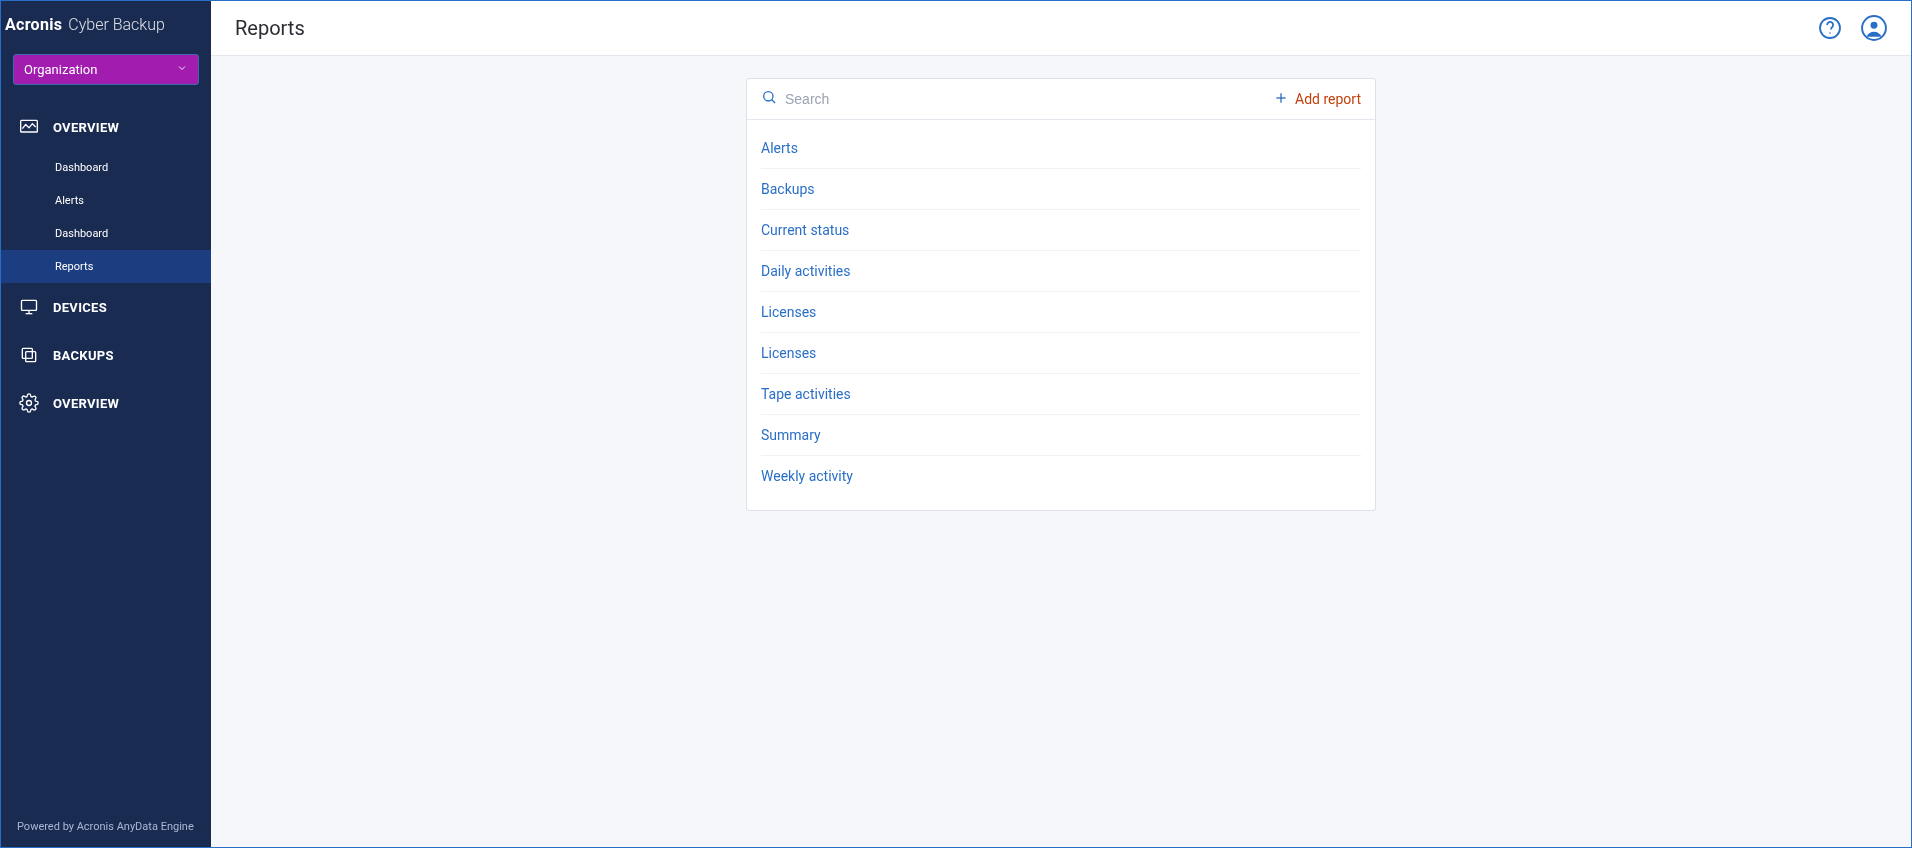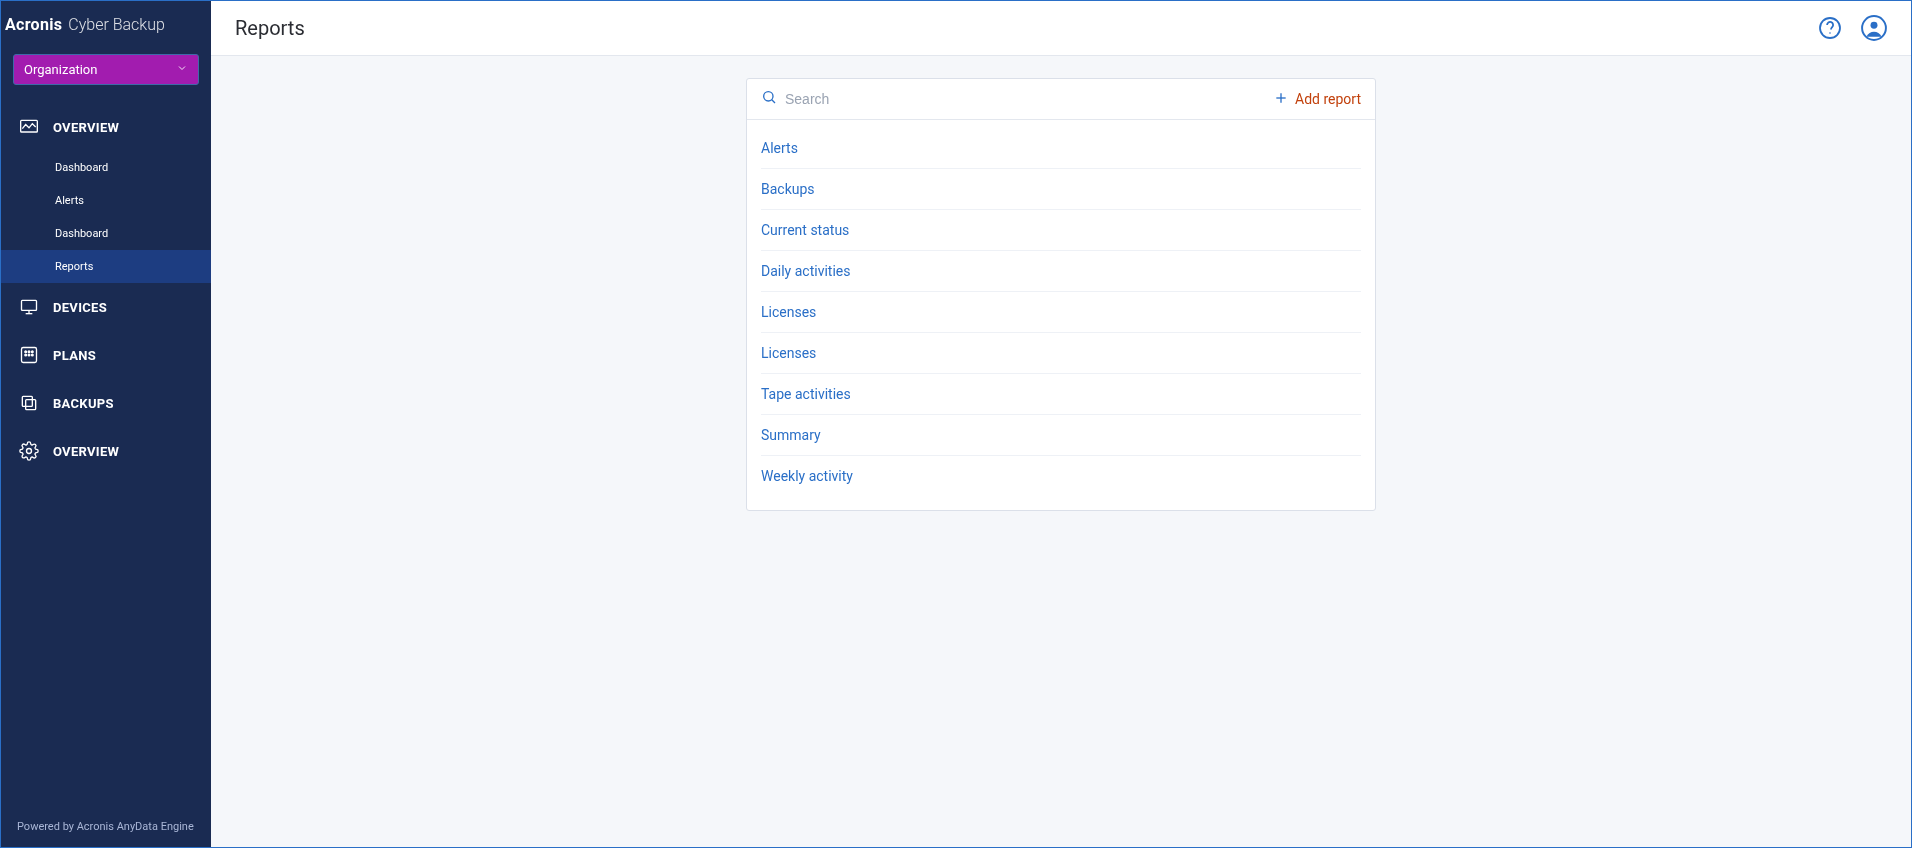--- a/index.html
+++ b/index.html
@@ -178,34 +178,20 @@
       <span class="icon">
         <svg width="20" height="20" viewBox="0 0 24 24" fill="none" stroke="#fff" stroke-width="1.6">
             <rect x="3" y="4" width="18" height="12" rx="1"></rect>
             <line x1="8" y1="20" x2="16" y2="20"></line>
             <line x1="12" y1="16" x2="12" y2="20"></line>
           </svg>
       </span>
       <span>DEVICES</span>
     </div>
 
-    <div class="nav-item">
-      <span class="icon">
-        <svg width="20" height="20" viewBox="0 0 24 24" fill="none" stroke="#fff" stroke-width="1.6">
-            <rect x="3" y="3" width="18" height="18" rx="2"></rect>
-            <circle cx="8" cy="8" r="1" fill="#fff"></circle>
-            <circle cx="12" cy="8" r="1" fill="#fff"></circle>
-            <circle cx="16" cy="8" r="1" fill="#fff"></circle>
-            <circle cx="8" cy="12" r="1" fill="#fff"></circle>
-            <circle cx="12" cy="12" r="1" fill="#fff"></circle>
-            <circle cx="16" cy="12" r="1" fill="#fff"></circle>
-          </svg>
-      </span>
-      <span>PLANS</span>
-    </div>
 
     <div class="nav-item">
       <span class="icon">
         <svg width="20" height="20" viewBox="0 0 24 24" fill="none" stroke="#fff" stroke-width="1.6">
             <rect x="4" y="4" width="12" height="12" rx="1"></rect>
             <rect x="8" y="8" width="12" height="12" rx="1"></rect>
           </svg>
       </span>
       <span>BACKUPS</span>
     </div>

